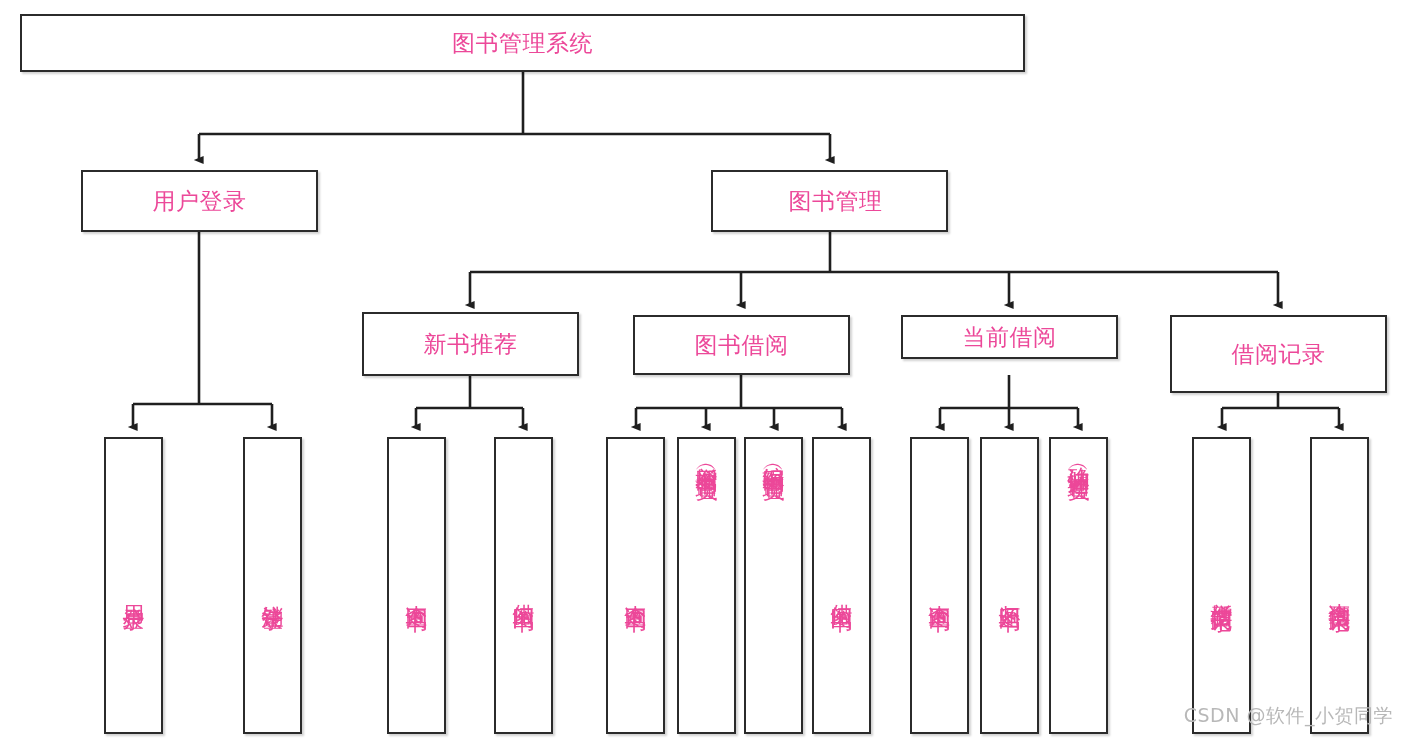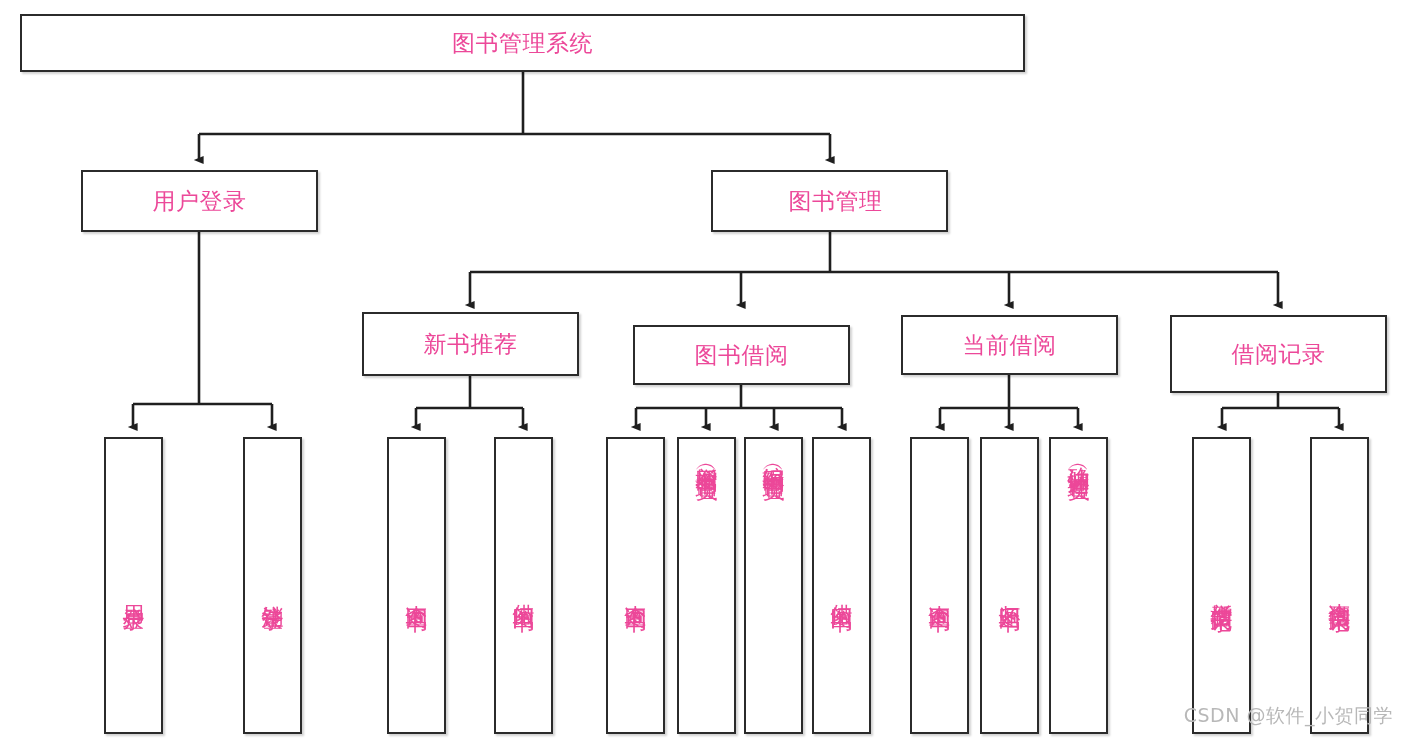--- a/index.html
+++ b/index.html
@@ -128,24 +128,24 @@
   <div class="node" style="left:81px; top:170px; width:237px; height:62px;">
     <span class="label">用户登录</span>
   </div>
   <div class="node" style="left:711px; top:170px; width:237px; height:62px;padding-left:12px;">
     <span class="label">图书管理</span>
   </div>
 
   <div class="node" style="left:362px; top:312px; width:217px; height:64px;">
     <span class="label">新书推荐</span>
   </div>
-  <div class="node" style="left:633px; top:315px; width:217px; height:60px;margin-top:10px;">
+  <div class="node" style="left:633px; top:315px; width:217px; height:60px;">
     <span class="label">图书借阅</span>
   </div>
-  <div class="node" style="left:901px; top:315px; width:217px; height:60px;">
+  <div class="node" style="left:901px; top:315px; width:217px; height:44px;">
     <span class="label">当前借阅</span>
   </div>
   <div class="node" style="left:1170px; top:315px; width:217px; height:78px;">
     <span class="label">借阅记录</span>
   </div>
 
   <div class="node vertical" style="left:104px; top:437px; width:59px; height:297px; align-items:center;">
     <span class="label">用户登录</span>
   </div>
   <div class="node vertical" style="left:243px; top:437px; width:59px; height:297px; align-items:center;">

